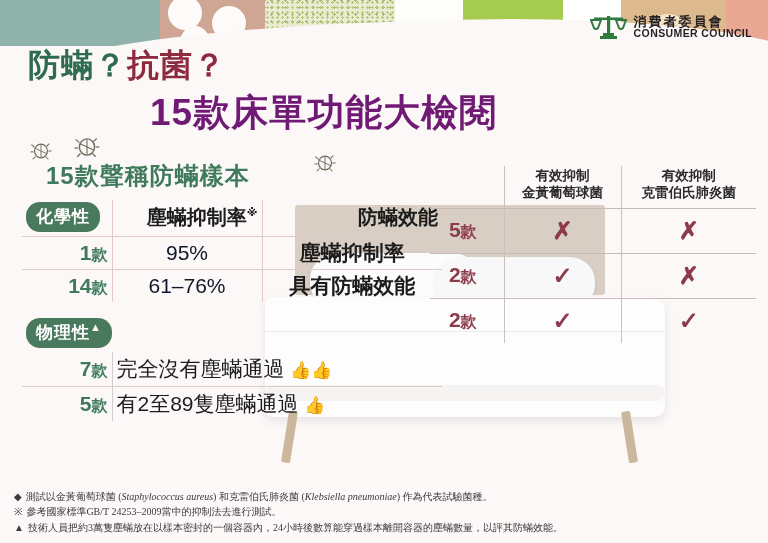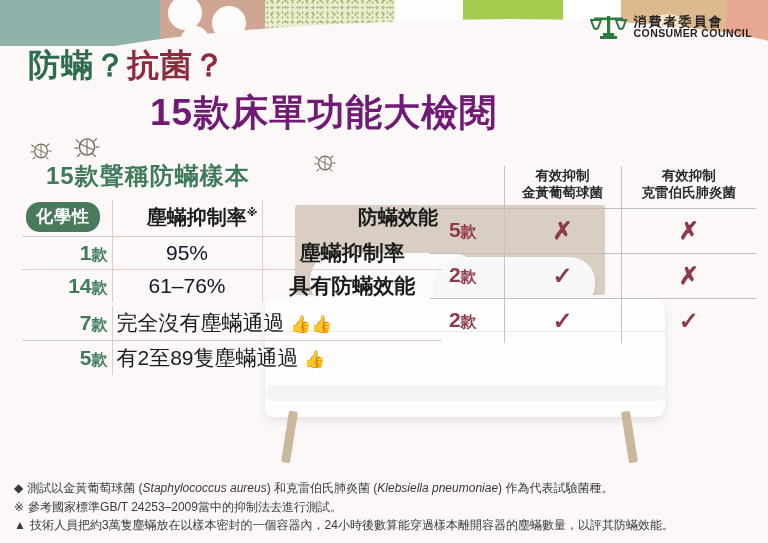--- a/index.html
+++ b/index.html
@@ -106,21 +106,21 @@
   .rtbl td { vertical-align:middle; text-align:center; }
   .r-head { font-size:13.5px; font-weight:bold; color:#2b2b2b; line-height:1.25; padding:2px 2px 6px; }
   .r-n { width:74px; text-align:right; font-size:21px; font-weight:bold; color:#8d3a4c; padding-right:8px; }
   .r-n .sm { font-size:16px; }
   .r-c { font-size:24px; font-weight:bold; color:#8d3a4c; padding:8px 0; }
   .vdiv { border-left:1.2px solid #cbbfbf;font-family:Liberation Serif, serif; }
   .r-line { border-top:1.2px solid #c9b8b8; }
 
   
   .notes { position:absolute; left:14px; bottom:8px; z-index:7; width:744px; }
-  .note { font-size:12px; color:#3a3a3a; line-height:1.55; white-space:nowrap; }
+  .note { font-size:10px; color:#3a3a3a; line-height:1.55; white-space:nowrap;font-family:Liberation Serif, serif; }
   .note .mk { margin-right:4px; }
   .it { font-style:italic; }
 </style>
 </head>
 <body>
 
 <div id="page">
 
   <div class="page-bg"></div>
 
@@ -228,20 +228,23 @@
         <td class="col-b rowline">塵蟎抑制率</td>
       </tr>
       <tr>
         <td class="col-n rowline"><span>14</span><span class="sm">款</span></td>
         <td class="col-a rowline">61–76%</td>
         <td class="col-b rowline">具有防蟎效能</td>
       </tr>
     </tbody>
       </table>
 
+    <div style="margin-top:16px; padding-left:4px;">
+      <span class="badge"><span>物理性</span><span class="tri">▲</span></span>
+    </div>
 
     <table class="phys-tbl" style="margin-top:4px;">
       <tbody>
           <tr>
         <td class="p-n"><span>7</span><span class="sm">款</span></td>
         <td class="p-t">
           <span>完全沒有塵蟎通過</span>
           <span class="thumb">👍👍</span>
         </td>
       </tr>

